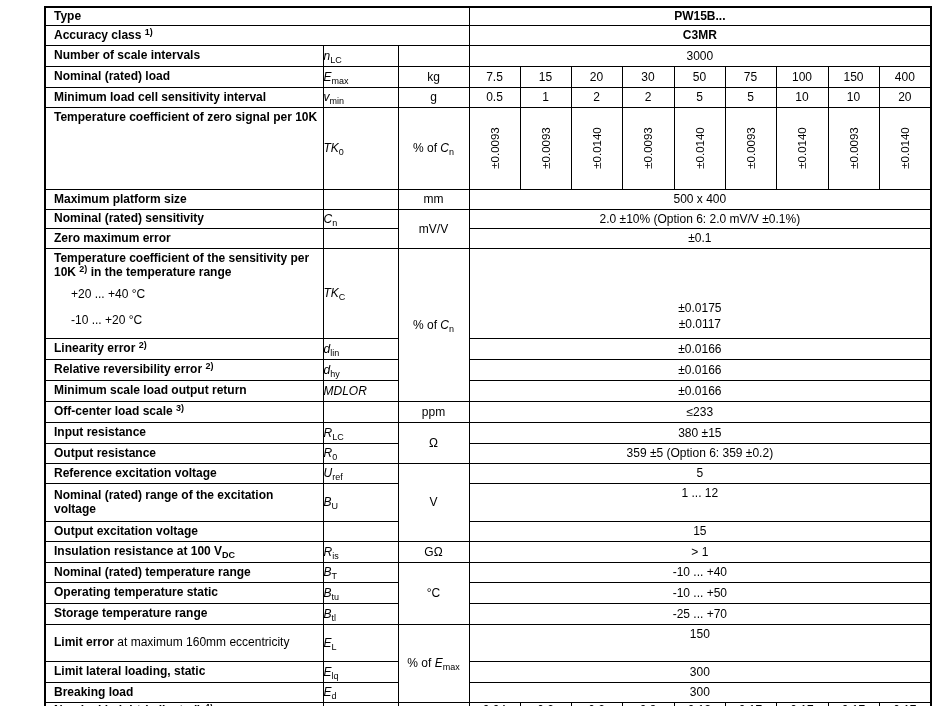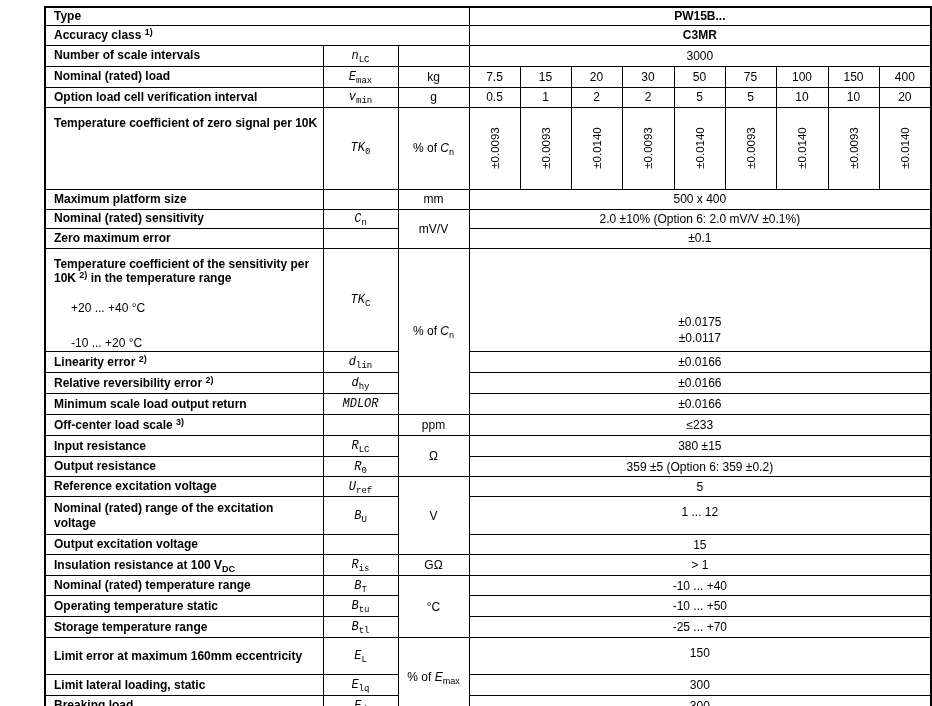--- a/index.html
+++ b/index.html
@@ -4,31 +4,31 @@
 <style>
   html,body{margin:0;padding:0;background:#fff;}
   body{width:932px;height:706px;overflow:hidden;position:relative;
        font-family:"Liberation Sans",sans-serif;color:#000;}
   table.spec{position:absolute;left:44px;top:6px;width:886px;
              border-collapse:collapse;table-layout:fixed;
              border:2px solid #000;}
   td{border:1px solid #000;padding:0;font-size:12px;vertical-align:middle;
      overflow:hidden;}
   td.lb{font-weight:bold;text-align:left;padding:1px 4px 1px 8px;line-height:1.22;}
-  td.sy{text-align:center;font-style:italic;font-family:Liberation Mono, monospace;}
+  td.sy{font-style:italic;}
   td.un{text-align:center;}
   td.va{text-align:center;}
-  td.top{vertical-align:top;padding-top:8px;}
+  td.top{vertical-align:top;padding-top:2px;}
   td.bot{vertical-align:bottom;padding-bottom:5px;line-height:1.3;}
   sub{font-size:9px;font-style:normal;vertical-align:-3px;line-height:0;}
   td.sy sub{font-style:normal;}
   sup{font-size:9px;vertical-align:4px;line-height:0;}
   .ind{font-weight:normal;padding-left:17px;}
-  .ind1{margin-top:15px;}
-  .ind2{margin-top:20px;}
+  .ind1{margin-top:7px;}
+  .ind2{margin-top:11px;}
   .rotwrap{height:80px;display:flex;align-items:center;justify-content:center;}
   .rot{display:inline-block;transform:rotate(-90deg);white-space:nowrap;
        font-size:11.5px;}
   .clip{height:5px;overflow:hidden;line-height:1.1;}
   .clip.c{text-align:center;}
   .italic{font-style:italic;}
 </style>
 </head>
 <body>
 
@@ -75,21 +75,21 @@
     <td class="va"><span>20</span></td>
     <td class="va"><span>30</span></td>
     <td class="va"><span>50</span></td>
     <td class="va"><span>75</span></td>
     <td class="va"><span>100</span></td>
     <td class="va"><span>150</span></td>
     <td class="va"><span>400</span></td>
   </tr>
 
   <tr style="height:20px">
-    <td class="lb"><span>Option load cell verification interval</span></td>
+    <td class="lb"><span>Minimum load cell sensitivity interval</span></td>
     <td class="sy"><span>v</span><sub>min</sub></td>
     <td class="un"><span>g</span></td>
     <td class="va"><span>0.5</span></td>
     <td class="va"><span>1</span></td>
     <td class="va"><span>2</span></td>
     <td class="va"><span>2</span></td>
     <td class="va"><span>5</span></td>
     <td class="va"><span>5</span></td>
     <td class="va"><span>10</span></td>
     <td class="va"><span>10</span></td>
@@ -258,21 +258,21 @@
     <td class="va" colspan="9"><span>-10  ... +50</span></td>
   </tr>
 
   <tr style="height:21px">
     <td class="lb"><span>Storage temperature range</span></td>
     <td class="sy"><span>B</span><sub>tl</sub></td>
     <td class="va" colspan="9"><span>-25  ... +70</span></td>
   </tr>
 
   <tr style="height:37px">
-    <td class="lb"><span>Limit error</span><span style="font-weight:bold"> at maximum 160mm eccentricity</span></td>
+    <td class="lb"><span>Limit error</span><span style="font-weight:normal"> at maximum 160mm eccentricity</span></td>
     <td class="sy"><span>E</span><sub>L</sub></td>
     <td class="un" rowspan="3"><span>% of </span><span class="italic">E</span><sub>max</sub></td>
     <td class="va top" colspan="9"><span>150</span></td>
   </tr>
 
   <tr style="height:21px">
     <td class="lb"><span>Limit lateral loading, static</span></td>
     <td class="sy"><span>E</span><sub>lq</sub></td>
     <td class="va" colspan="9"><span>300</span></td>
   </tr>

